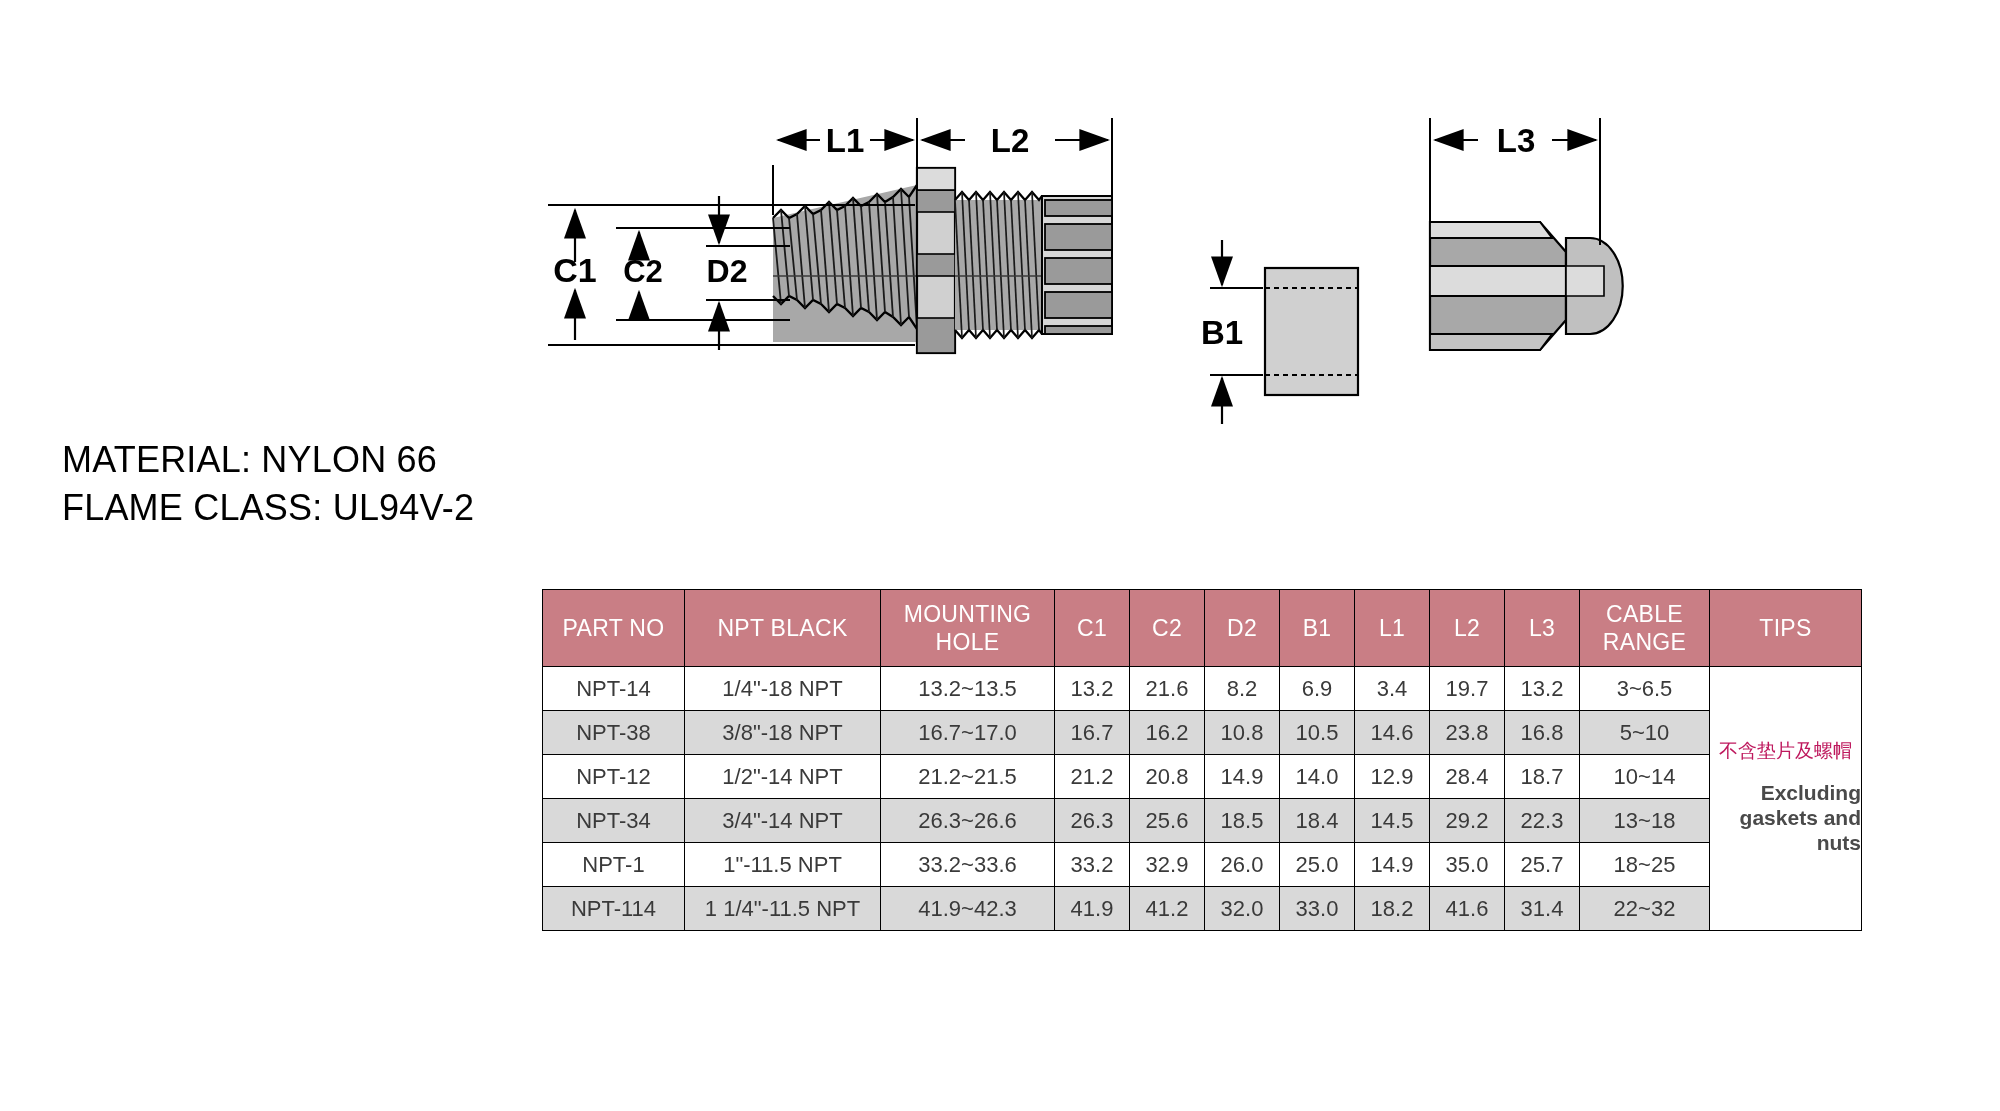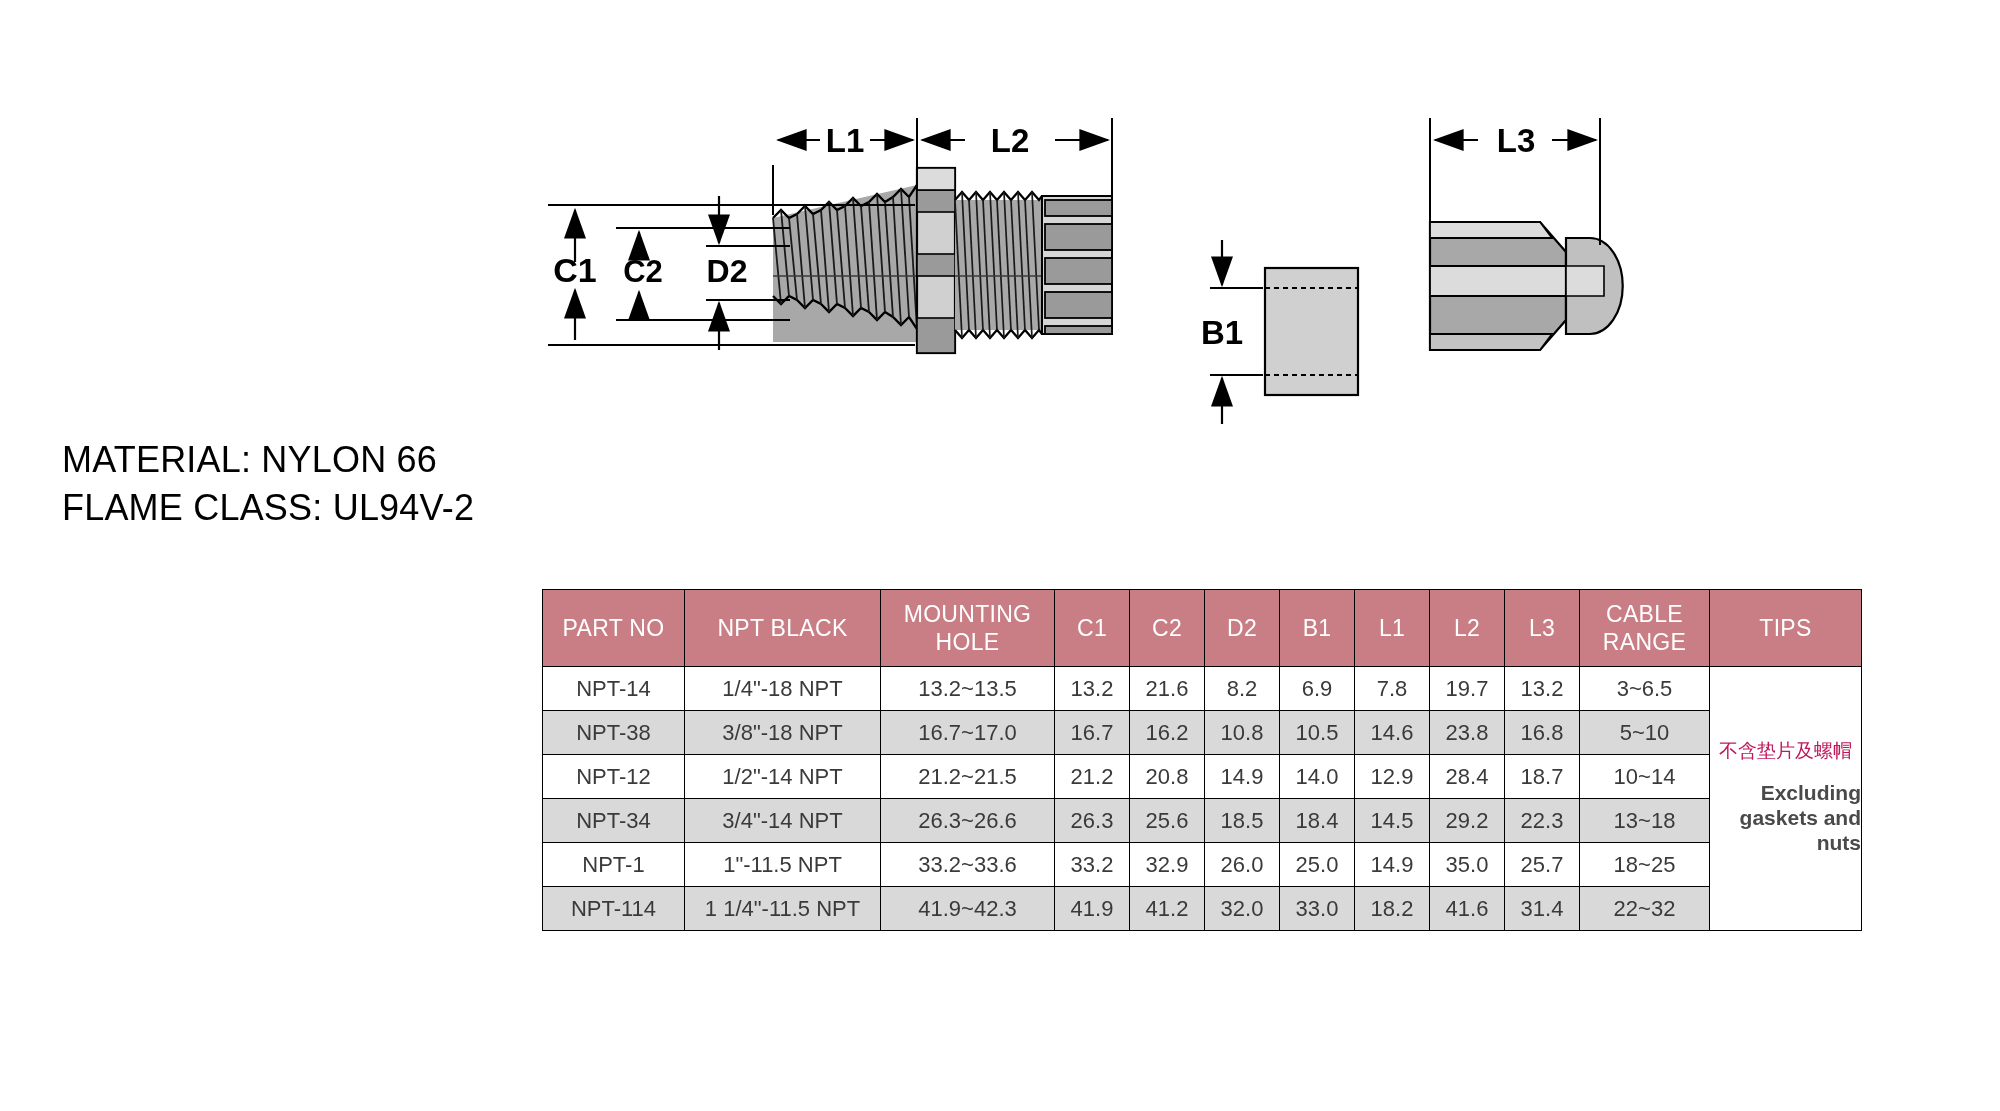--- a/index.html
+++ b/index.html
@@ -318,21 +318,21 @@
     </thead>
     <tbody>
       <tr>
         <td>NPT-14</td>
         <td>1/4"-18 NPT</td>
         <td>13.2~13.5</td>
         <td>13.2</td>
         <td>21.6</td>
         <td>8.2</td>
         <td>6.9</td>
-        <td>7.8</td>
+        <td>3.4</td>
         <td>19.7</td>
         <td>13.2</td>
         <td>3~6.5</td>
         <td class="tips-cell" rowspan="6">
           <span class="tips-cn">不含垫片及螺帽</span>
           <span class="tips-en">Excluding gaskets and nuts</span>
         </td>
       </tr>
       <tr class="alt">
         <td>NPT-38</td>

